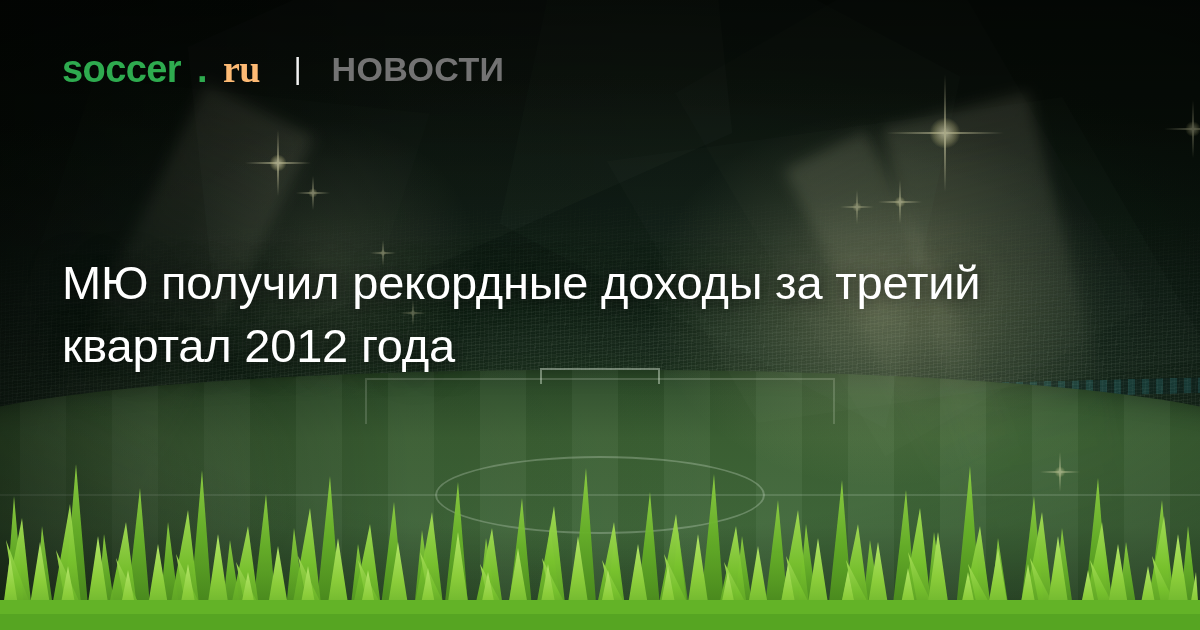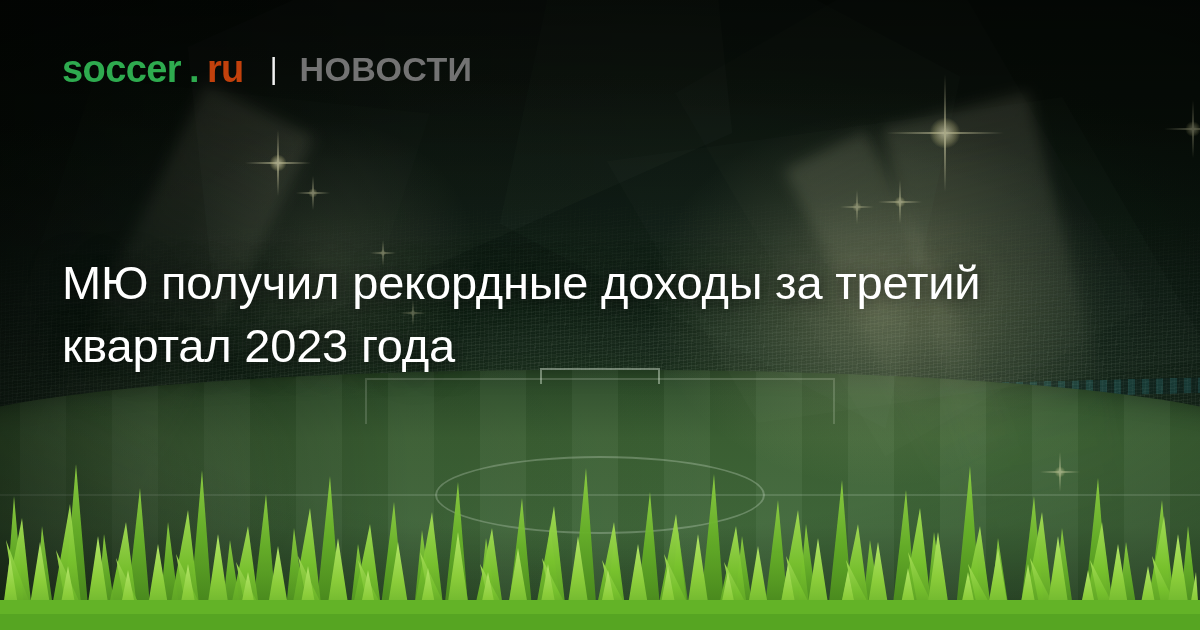--- a/index.html
+++ b/index.html
@@ -164,29 +164,29 @@
     position:absolute; left:0; right:0; bottom:0;
     width:1200px; height:200px;
     display:block;
   }
 
   
   .content{ position:absolute; inset:0; }
 
   .logo-bar{
     position:absolute; left:62px; top:50px;
-    display:flex; align-items:center; gap:8px;
+    display:flex; align-items:center; gap:16px;
     white-space:nowrap;
   }
   .logo-word{
     font-size:38px; font-weight:bold; letter-spacing:-0.6px; line-height:1;
   }
   .logo-soccer{ color:#2eab4f; }
   .logo-dot{ color:#2eab4f; }
-  .logo-ru{ color:#c2410c; }
+  .logo-ru{ color:#fdba74;font-family:Liberation Serif, serif; }
   .logo-sep{
     color:#ffffff; font-size:30px; font-weight:normal; line-height:1;
     margin:0 14px 0 18px; opacity:.95;
   }
   .logo-section{
     color:#737373; font-size:34px; font-weight:bold; letter-spacing:.4px; line-height:1;
   }
 
   .headline{
     position:absolute; left:62px; top:252px;
@@ -419,16 +419,16 @@
   <div class="content">
 
     <div class="logo-bar">
       <span class="logo-word logo-soccer">soccer</span>
       <span class="logo-word logo-dot">.</span>
       <span class="logo-word logo-ru">ru</span>
       <span class="logo-sep">|</span>
       <span class="logo-section">НОВОСТИ</span>
     </div>
 
-    <h1 class="headline">МЮ получил рекордные доходы за третий квартал 2023 года</h1>
+    <h1 class="headline">МЮ получил рекордные доходы за третий квартал 2012 года</h1>
 
   </div>
 </div>
 
 </body></html>

